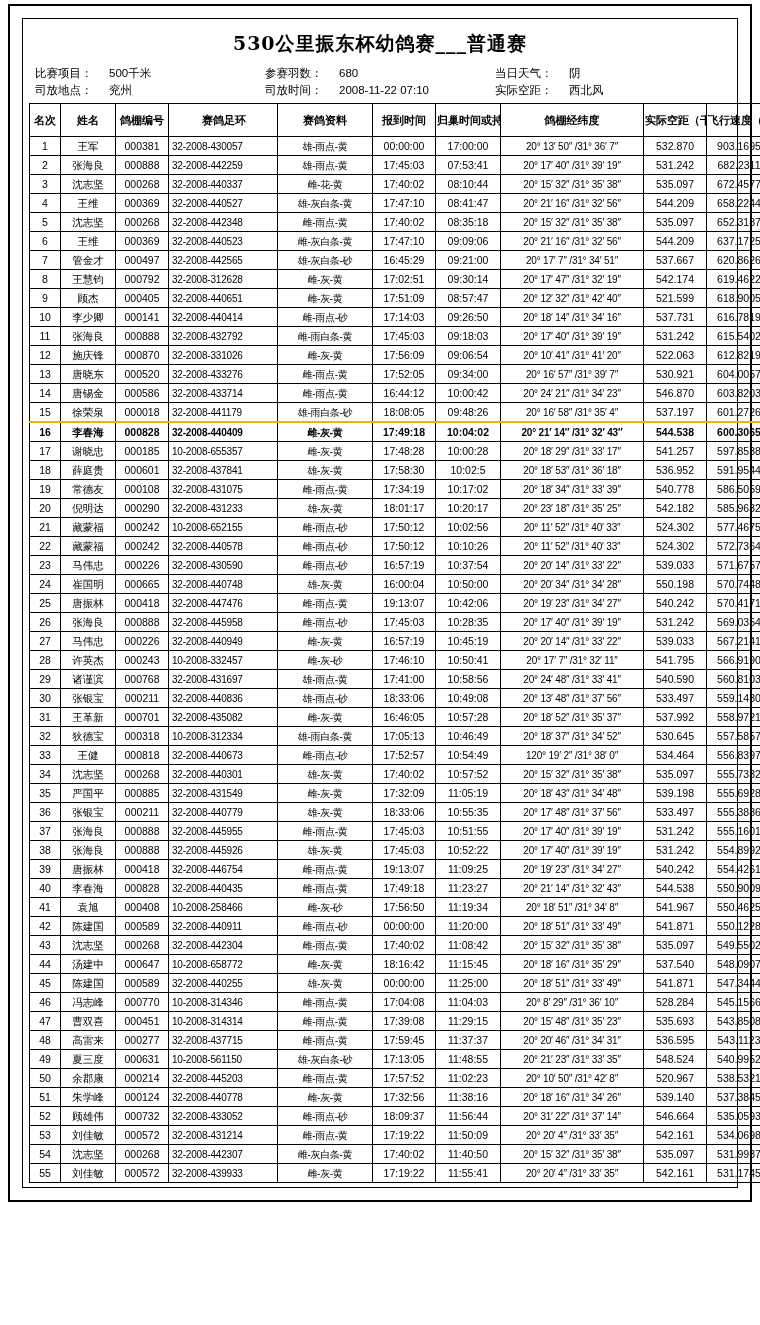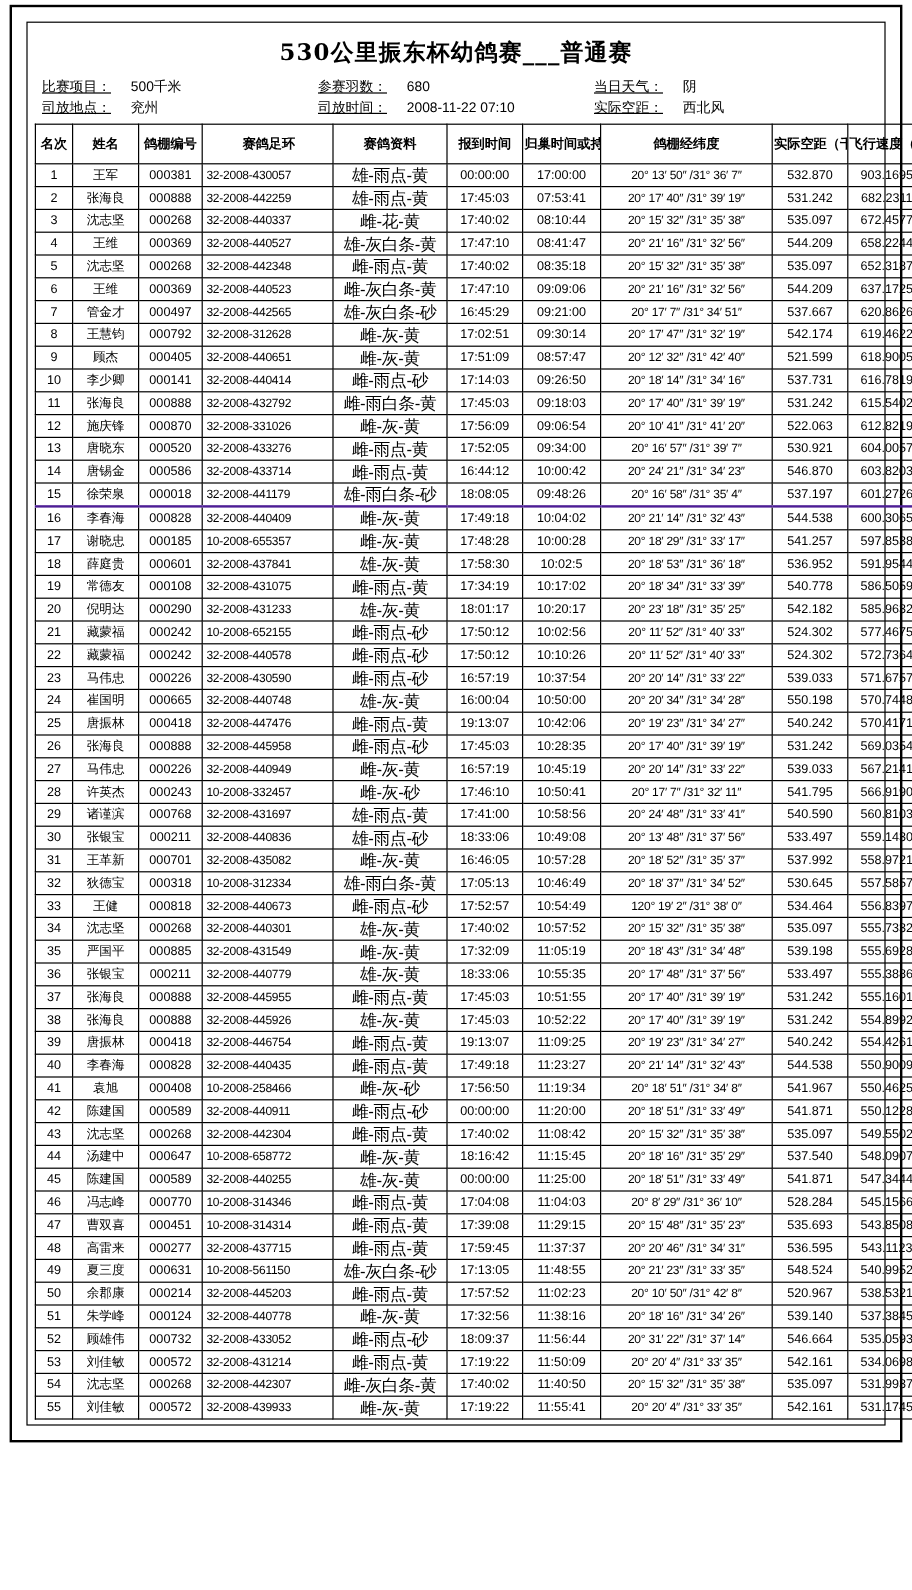--- a/index.html
+++ b/index.html
@@ -28,21 +28,21 @@
     letter-spacing:1px;
     margin:6px 0 8px 0;
   }
   .meta{
     font-size:11.5px;
     line-height:17px;
     padding:0 4px 4px 6px;
   }
   .meta-row{display:flex;}
   .meta-cell{display:flex;white-space:nowrap;}
-  .meta-label{min-width:74px;text-decoration:underline;}
+  .meta-label{min-width:74px;}
   .meta-val{}
   .c1{width:190px;}
   .c2{width:230px;margin-left:40px;}
   .c3{width:auto;}
   table{
     border-collapse:collapse;
     width:100%;
     font-size:10.5px;
     table-layout:fixed;
   }
@@ -67,24 +67,24 @@
   .col-name{width:52px;}
   .col-loft{width:50px;}
   .col-ring{width:104px;text-align:left;padding-left:3px;}
   .col-info{width:92px;}
   .col-arrive{width:60px;}
   .col-dur{width:62px;}
   .col-coord{width:140px;}
   .col-dist{width:60px;}
   .col-speed{width:62px;}
   td.l{text-align:left;padding-left:3px;}
-  .sep-top td{border-top:2px solid #4c1d95;}
+  .sep-top td{border-top:2px solid #eab308;font-weight:bold;}
   .coord{font-size:10px;letter-spacing:-0.2px;}
   .ring{font-size:10px;letter-spacing:-0.2px;}
-  .info{font-size:14px;letter-spacing:-0.3px;}
+  .info{font-size:10px;letter-spacing:-0.3px;}
 </style>
 </head>
 <body>
 
 <div class="page">
   <div class="inner">
 
     <div class="title">530公里振东杯幼鸽赛___普通赛</div>
 
     <div class="meta">

